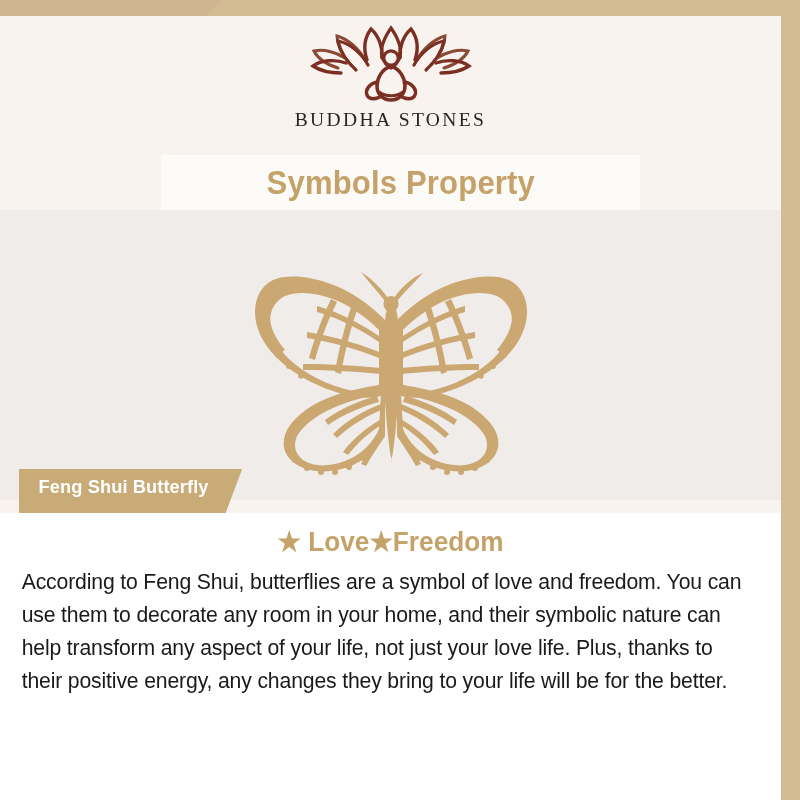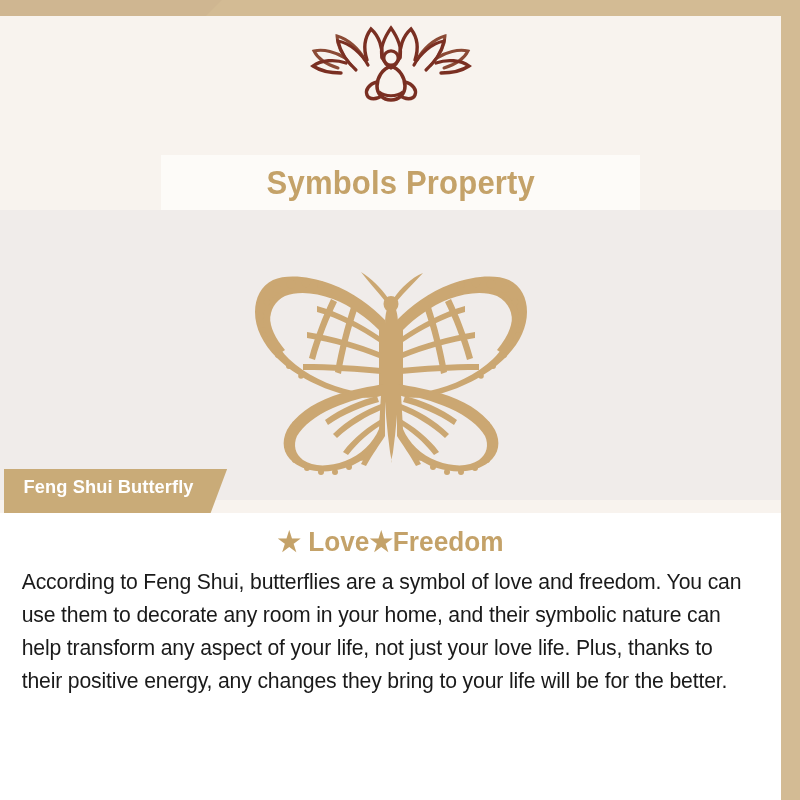--- a/index.html
+++ b/index.html
@@ -114,21 +114,21 @@
   }
   .butterfly-svg {
     width: 360px;
     height: 240px;
     margin-top: 6px;
   }
 
   
   .tag {
     position: absolute;
-    top: 453px; left: 4px;
+    top: 453px; left: 19px;
     height: 36px;
     padding: 0 30px 12px 16px;
     background: #c9ab78;
     display: flex;
     align-items: center;
     clip-path: polygon(0 0, 100% 0, calc(100% - 18px) 100%, 0 100%);
   }
   .tag-text {
     color: #ffffff;
     font-size: 19px;
@@ -205,20 +205,21 @@
 
           <g fill="#7a2f22">
             <circle cx="86" cy="34" r="7.2" fill="none" stroke="#7a2f22" stroke-width="3.2"></circle>
             <path d="M86 42 C77 45 72 54 72 62 C72 70 78 76 86 76 C94 76 100 70 100 62 C100 54 95 45 86 42 Z" fill="none" stroke="#7a2f22" stroke-width="3.6"></path>
             <path d="M72 58 C64 60 60 66 62 71 C64 76 72 76 78 71" fill="none" stroke="#7a2f22" stroke-width="3.4"></path>
             <path d="M100 58 C108 60 112 66 110 71 C108 76 100 76 94 71" fill="none" stroke="#7a2f22" stroke-width="3.4"></path>
             <path d="M74 68 C80 73 92 73 98 68" fill="none" stroke="#7a2f22" stroke-width="3.2"></path>
           </g>
         </svg>
       </span>
+      <div class="logo-text">BUDDHA STONES</div>
     </div>
 
     <div class="title-banner">
       <div class="title-text">Symbols Property</div>
     </div>
 
     <div class="butterfly-area">
       <span class="butterfly-svg">
         <svg class="butterfly-svg" viewBox="0 0 360 240" xmlns="http://www.w3.org/2000/svg">
           <g fill="#cba772">

